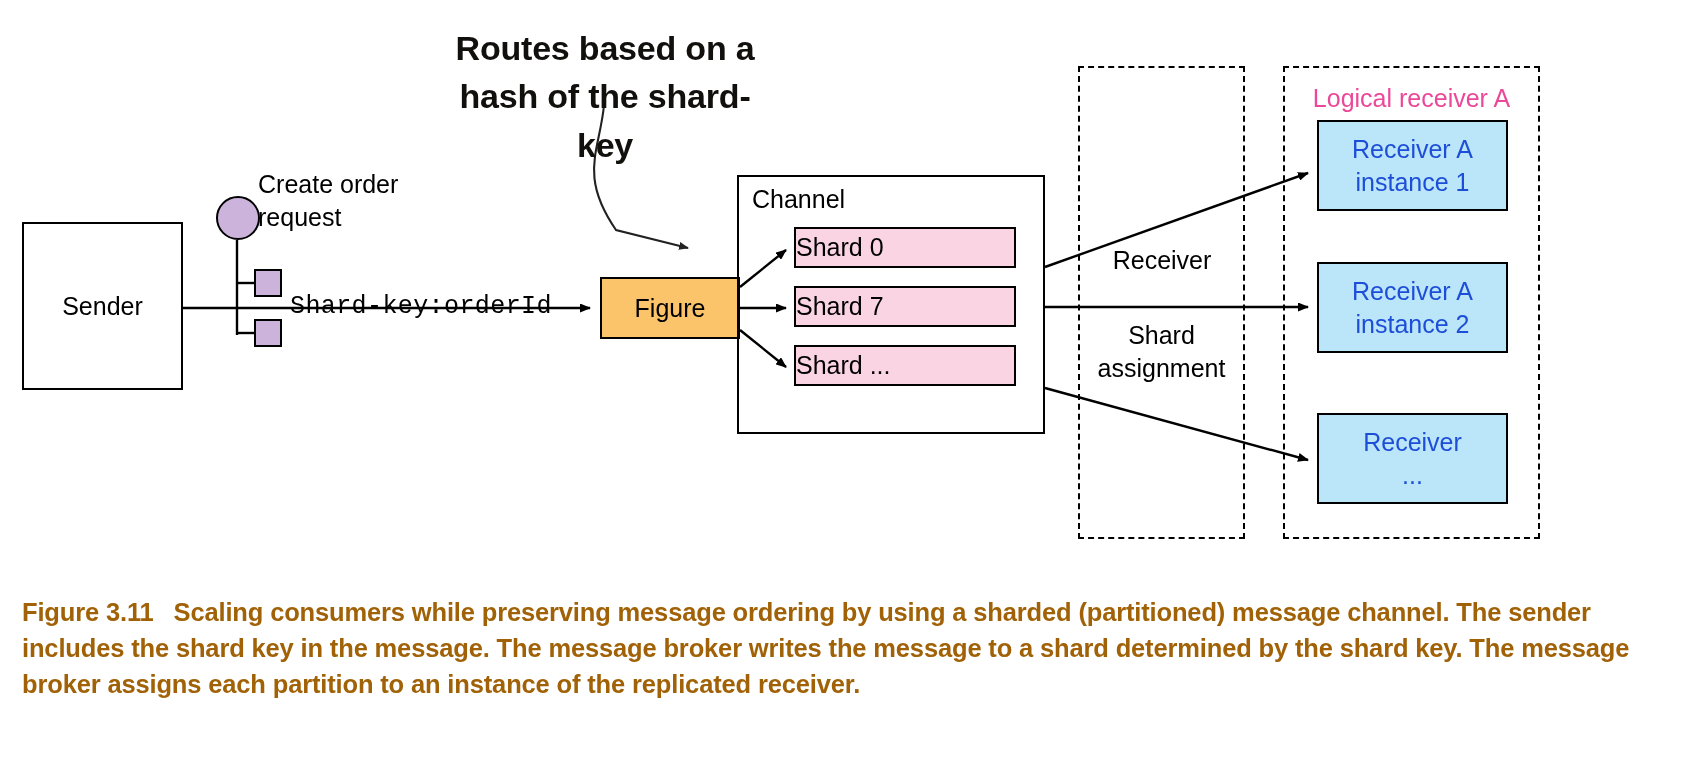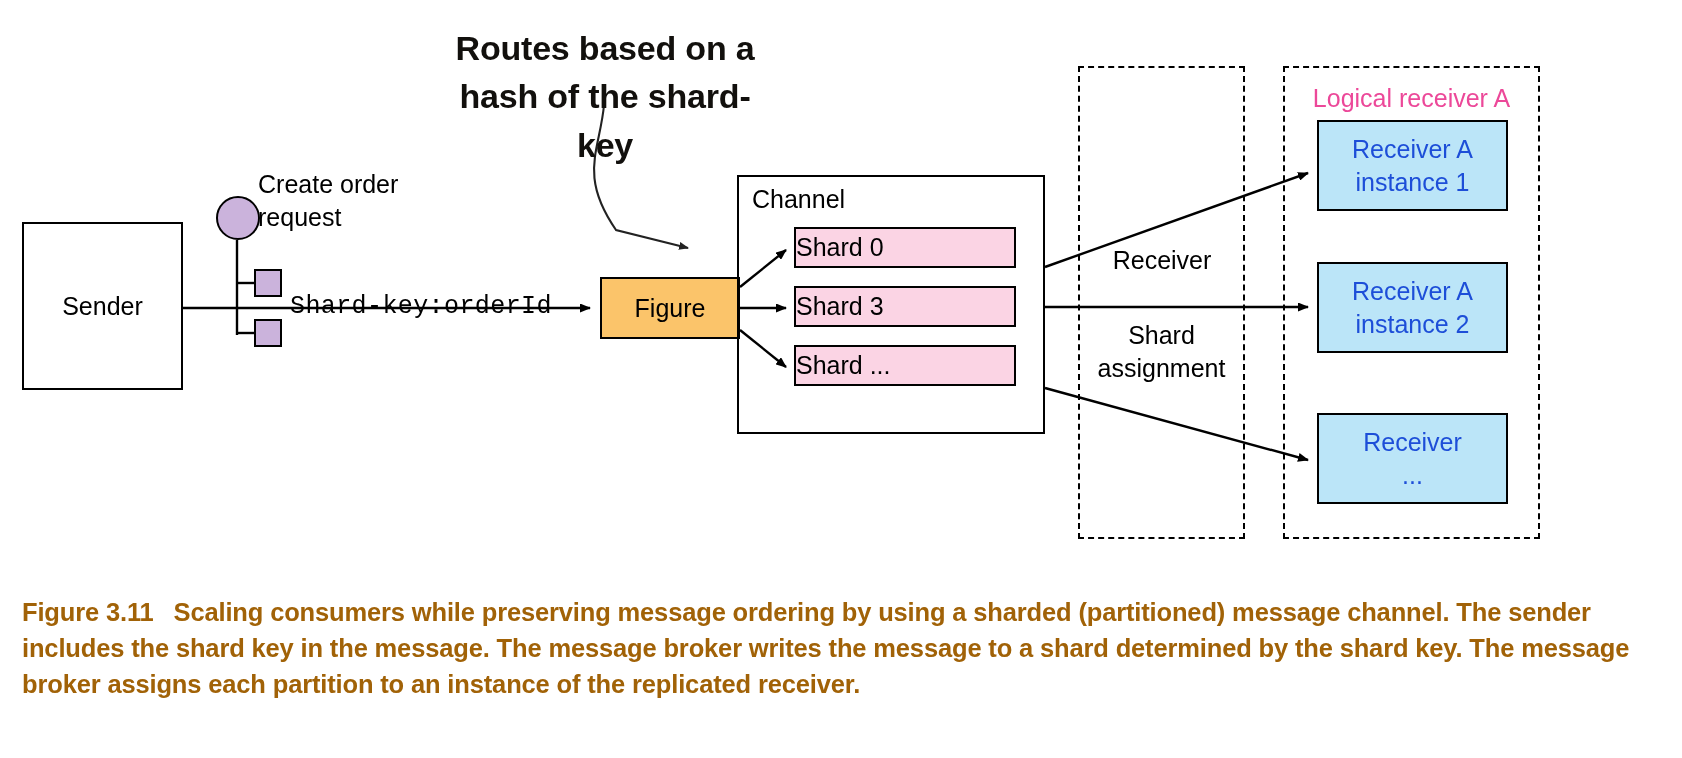--- a/index.html
+++ b/index.html
@@ -293,21 +293,21 @@
     <span>Figure</span>
   </div>
 
   <div class="node channel-box"></div>
   <div class="channel-label">Channel</div>
 
   <div class="shard-box shard-0">
     <span>Shard 0</span>
   </div>
   <div class="shard-box shard-1">
-    <span>Shard 3</span>
+    <span>Shard 7</span>
   </div>
   <div class="shard-box shard-2">
     <span>Shard ...</span>
   </div>
 
   <div class="dashed-box dash-receiver"></div>
   <div class="dash-receiver-label">Receiver</div>
   <div class="dash-assign-label">Shard<br>assignment</div>
 
   <div class="dashed-box dash-logical"></div>

